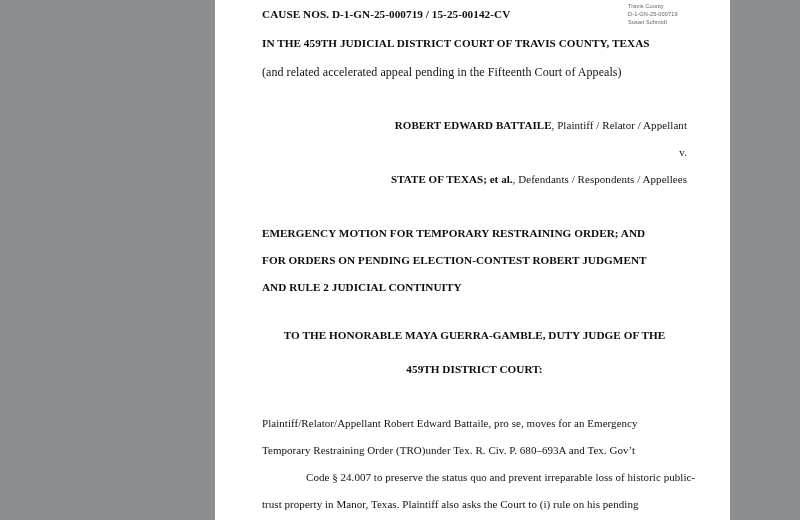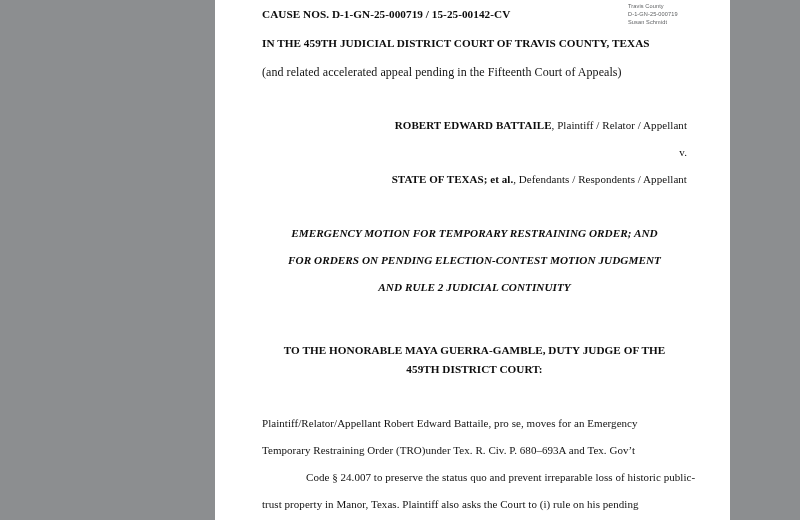--- a/index.html
+++ b/index.html
@@ -85,24 +85,22 @@
   }
   .party-line b {
     font-weight: bold;
     color: #0d0d0d;
   }
 
   .title-line {
     font-size: 11.2px;
     font-weight: bold;
     color: #0d0d0d;
-    text-align: center;
     letter-spacing: 0.004em;
     white-space: nowrap;
-    font-style: italic;
   }
 
   .addr-line {
     font-size: 11.2px;
     font-weight: bold;
     color: #0d0d0d;
     text-align: center;
     letter-spacing: 0.004em;
     white-space: nowrap;
   }
@@ -141,30 +139,30 @@
 
       <div class="at plain-line" style="top:65px;">(and related accelerated appeal pending in the Fifteenth Court of Appeals)</div>
 
       <div class="at party-line" style="top:119px;">
         <b>ROBERT EDWARD BATTAILE</b><span>, Plaintiff / Relator / Appellant</span>
       </div>
 
       <div class="at party-line" style="top:146px;">v.</div>
 
       <div class="at party-line" style="top:173px;">
-        <b>STATE OF TEXAS; et al.</b><span>, Defendants / Respondents / Appellant</span>
+        <b>STATE OF TEXAS; et al.</b><span>, Defendants / Respondents / Appellees</span>
       </div>
 
       <div class="at title-line" style="top:227px;">EMERGENCY MOTION FOR TEMPORARY RESTRAINING ORDER; AND</div>
 
-      <div class="at title-line" style="top:254px;">FOR ORDERS ON PENDING ELECTION-CONTEST MOTION JUDGMENT</div>
+      <div class="at title-line" style="top:254px;">FOR ORDERS ON PENDING ELECTION-CONTEST ROBERT JUDGMENT</div>
 
       <div class="at title-line" style="top:281px;">AND RULE 2 JUDICIAL CONTINUITY</div>
 
-      <div class="at addr-line" style="top:344px;">TO THE HONORABLE MAYA GUERRA-GAMBLE, DUTY JUDGE OF THE</div>
+      <div class="at addr-line" style="top:329px;">TO THE HONORABLE MAYA GUERRA-GAMBLE, DUTY JUDGE OF THE</div>
 
       <div class="at addr-line" style="top:363px;">459TH DISTRICT COURT:</div>
 
       <div class="at body-line indent" style="top:417px;">Plaintiff/Relator/Appellant Robert Edward Battaile, pro se, moves for an Emergency</div>
 
       <div class="at body-line" style="top:444px;">Temporary Restraining Order (TRO)under Tex. R. Civ. P. 680–693A and Tex. Gov’t</div>
 
       <div class="at body-line" style="top:471px;padding-left:44px;">Code § 24.007 to preserve the status quo and prevent irreparable loss of historic public-</div>
 
       <div class="at body-line" style="top:498px;">trust property in Manor, Texas. Plaintiff also asks the Court to (i) rule on his pending</div>

